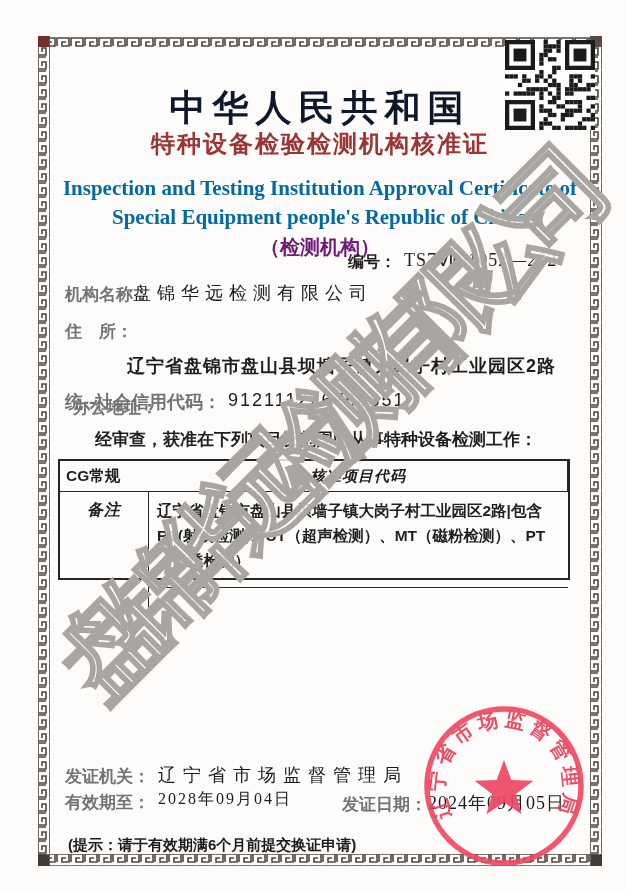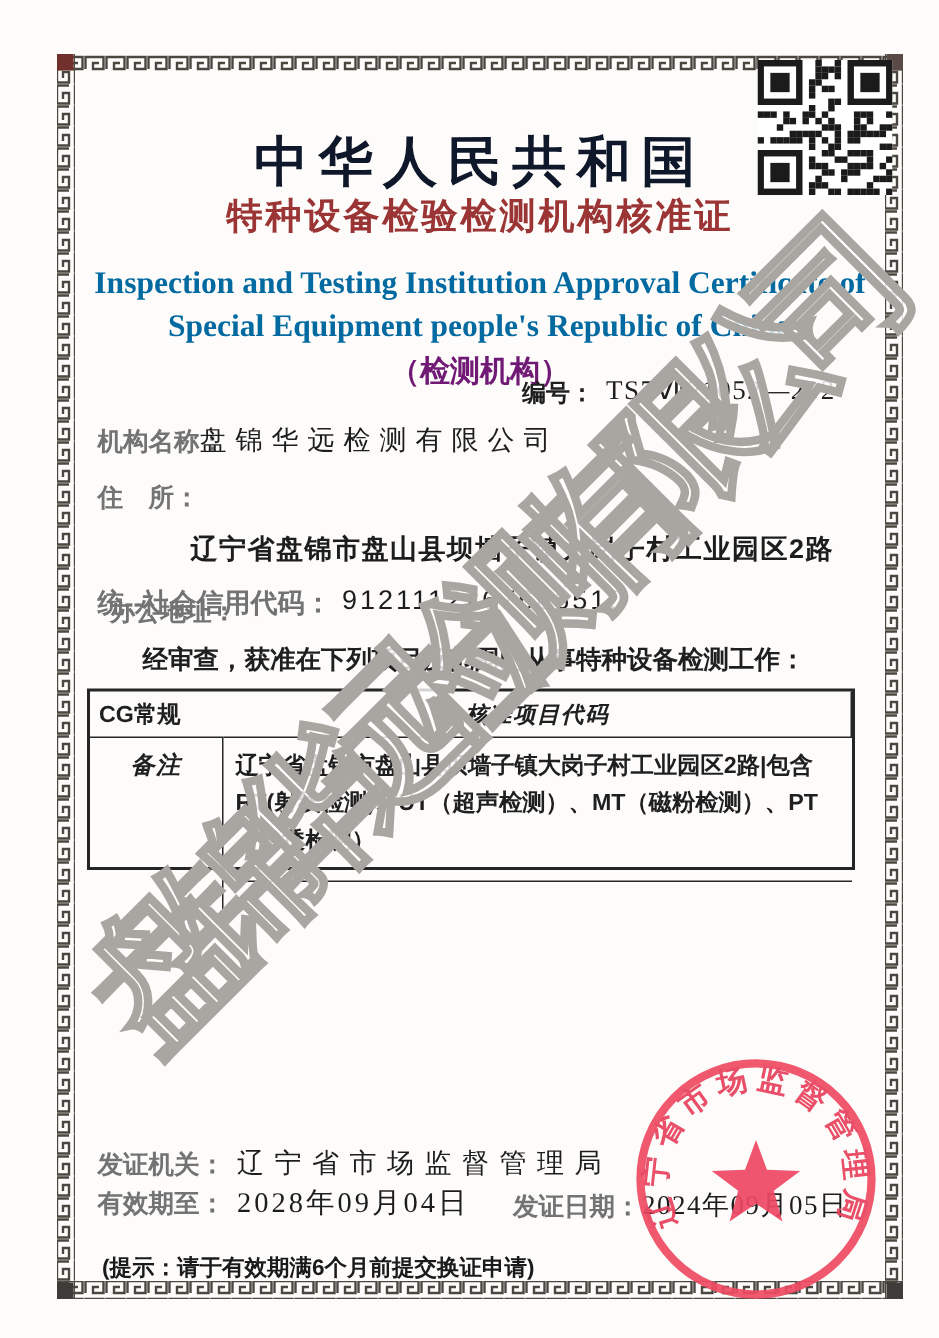--- a/index.html
+++ b/index.html
@@ -36,21 +36,21 @@
   .c-head{border-right:1.5px solid #262626;display:flex;align-items:center;justify-content:center;
           font-family:"Liberation Serif",serif;font-style:italic;font-weight:600;font-size:15px;letter-spacing:1px;}
   .r1{border-bottom:1.5px solid #262626;}
   .c-code{display:flex;align-items:center;font-weight:600;font-size:15.5px;}
   .c-remark-head{grid-row:2/4;align-items:flex-start;padding-top:8px;font-size:16px;}
   .c-remark{border-bottom:1.5px solid #262626;font-size:15.5px;line-height:25px;padding:6px 8px 14px 8px;font-weight:600;}
   .c-empty{min-height:26px;}
 
   
   .l-issuer{left:65px;top:765px;}  .v-issuer{left:158px;top:763px;letter-spacing:7px;}
-  .l-valid{left:65px;top:791px;}   .v-valid{left:158px;top:789px;font-family:"Liberation Serif",serif;letter-spacing:2px;font-size:19px;}
+  .l-valid{left:65px;top:791px;}   .v-valid{left:158px;top:789px;font-family:"Liberation Serif",serif;letter-spacing:2px;font-size:16px;}
   .l-idate{left:342px;top:793px;}  .v-idate{left:428px;top:791px;font-family:"Liberation Serif",serif;letter-spacing:1px;font-size:18px;z-index:3;}
   .hint{left:68px;top:836px;font-size:15px;font-weight:700;color:#1a1a1a;}
 
   
   .watermark{left:75px;top:628px;height:100px;line-height:100px;white-space:nowrap;
              font-size:100px;font-weight:700;letter-spacing:-30px;
              color:rgba(255,255,255,0.80);-webkit-text-stroke:2.5px #a9a6a2;
              transform:rotate(-45deg);transform-origin:0 50%;z-index:5;pointer-events:none;}
 
   .qr{left:505px;top:40px;z-index:6;}

